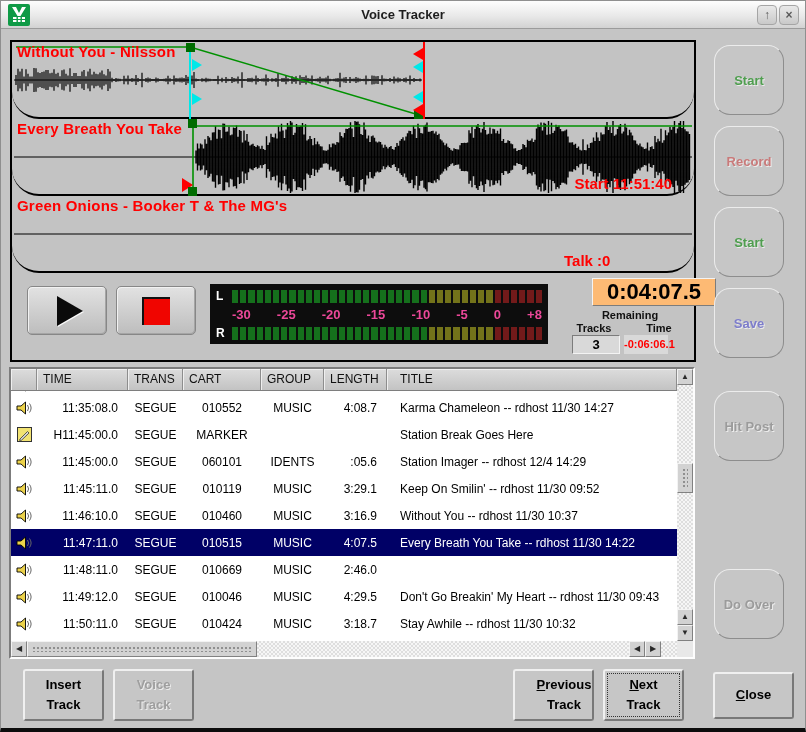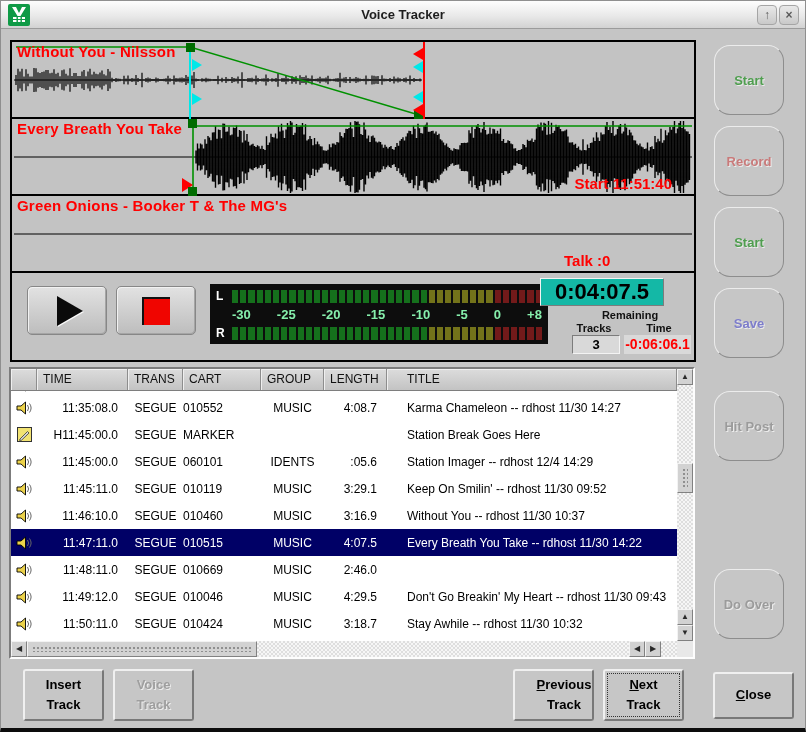--- a/index.html
+++ b/index.html
@@ -12,21 +12,21 @@
             border-bottom:1px solid #9b9b9b;display:flex;align-items:center;}
   .app-icon{position:absolute;left:7px;top:3px;width:22px;height:22px;}
   .win-title{width:100%;text-align:center;font-weight:bold;font-size:13px;color:#1d1d1d;}
   .winbtns{position:absolute;right:6px;top:4px;display:flex;gap:2px;}
   .winbtn{width:20px;height:20px;border:1px solid #a5a5a5;border-radius:4px;
           background:linear-gradient(#e9e9e9,#c9c9c9);color:#5a5a5a;font-size:12px;
           font-weight:bold;display:flex;align-items:center;justify-content:center;}
   
   .wave-panel{position:absolute;left:9px;top:39px;width:686px;height:322px;
               border:2px solid #000;background:#c3c3c3;}
-  .track{position:relative;width:682px;height:77px;border-bottom:2px solid #000;}
+  .track{position:relative;width:682px;height:77px;border-bottom:2px solid #000;border-radius:27px;}
   .track:last-of-type{border-bottom:none;}
   .track svg{position:absolute;inset:0;}
   .track-title{position:absolute;left:5px;top:1px;color:var(--accent-red);
                font-weight:bold;font-size:15px;letter-spacing:.2px;}
   .wave-label{position:absolute;color:var(--accent-red);font-weight:bold;font-size:15px;}
   .lbl-start{right:22px;bottom:2px;}
   .lbl-talk{left:552px;top:56px;}
   .transport{position:relative;width:682px;height:81px;background:#c3c3c3;}
   .tbtn{position:absolute;top:13px;width:80px;height:49px;border-radius:5px;
         background:linear-gradient(#e2e2e2,#bdbdbd);
@@ -36,34 +36,34 @@
             border-bottom:15px solid transparent;margin-left:6px;filter:drop-shadow(1px 1px 0 #fafafa);}
   .stop-sq{width:28px;height:28px;background:#f00500;border-top:2px solid #111;border-left:2px solid #111;}
   
   .vu{position:absolute;left:198px;top:11px;width:338px;height:60px;background:#0d0d0d;
       padding:5px 6px 4px 6px;display:flex;flex-direction:column;justify-content:space-between;}
   .vu-row{display:flex;align-items:center;height:14px;}
   .vu-ch{width:16px;color:#fff;font-weight:bold;font-size:12px;}
   .segs{flex:1;display:flex;gap:2px;height:13px;}
   .seg{flex:1;}
   .vu-scale{display:flex;justify-content:space-between;padding-left:16px;height:15px;
-            color:#86efac;font-weight:bold;font-size:13px;line-height:15px;}
-  
-  .clock{position:absolute;left:528px;top:5px;width:124px;height:28px;background:#14b8a6;
+            color:#ec4899;font-weight:bold;font-size:13px;line-height:15px;}
+  
+  .clock{position:absolute;left:580px;top:5px;width:124px;height:28px;background:#fdba74;
          border:1px solid;border-color:#f3f3f3 #7c7c7c #7c7c7c #f3f3f3;
          font-size:22px;font-weight:bold;color:#000;text-align:center;line-height:26px;}
   .rem-label{position:absolute;left:556px;top:36px;width:124px;text-align:center;
              font-size:11px;font-weight:bold;color:#111;}
   .rem-sub{position:absolute;top:49px;font-size:11px;font-weight:bold;color:#111;text-align:center;}
   .rem-tracks-lbl{left:552px;width:60px;}
   .rem-time-lbl{left:616px;width:62px;}
   .rem-box{position:absolute;top:62px;height:19px;background:#d9d9d9;text-align:center;
            font-size:13px;font-weight:bold;line-height:18px;}
   .box-tracks{left:560px;width:48px;border:1px solid;border-color:#7c7c7c #f3f3f3 #f3f3f3 #7c7c7c;color:#000;}
-  .box-time{left:612px;width:67px;color:var(--accent-red);font-size:14px;}
+  .box-time{left:612px;width:44px;color:var(--accent-red);font-size:11px;}
   
   .side-btn{position:absolute;left:713px;width:70px;height:70px;border-radius:16px;
             background:#c6c6c6;border:1px solid;border-color:#ececec #8d8d8d #8d8d8d #ececec;
             font-size:13px;font-weight:bold;display:flex;align-items:center;justify-content:center;
             text-shadow:1px 1px 0 #ececec;}
   
   .log{position:absolute;left:8px;top:366px;width:686px;height:292px;background:#fff;
        border:2px solid;border-color:#7c7c7c #fdfdfd #fdfdfd #7c7c7c;}
   .log-header{position:absolute;left:0;top:0;right:16px;height:22px;display:flex;
               background:linear-gradient(#dcdcdc,#c3c3c3);border-bottom:1px solid #7e7e7e;
@@ -72,24 +72,24 @@
          padding-left:6px;line-height:21px;white-space:nowrap;overflow:hidden;}
   .log-body{position:absolute;left:0;top:22px;right:16px;bottom:16px;overflow:hidden;background:#fff;}
   .log-row{display:flex;align-items:center;height:27px;font-size:12px;color:#000;white-space:nowrap;background:#fff;}
   .log-row.selected{background:var(--sel);color:#fff;}
   .log-row.partial-top{height:3px;overflow:hidden;align-items:flex-start;}
   .log-row.partial-top svg{margin-top:-14px;}
   .cell{overflow:hidden;}
   .c0{width:26px;display:flex;justify-content:center;}
   .c1{width:91px;text-align:right;padding-right:10px;}
   .c2{width:55px;text-align:center;}
-  .c3{width:78px;}
+  .c3{width:78px;text-align:center;}
   .c4{width:63px;text-align:center;}
   .c5{width:63px;text-align:right;padding-right:10px;}
-  .c6{flex:1;padding-left:20px;}
+  .c6{flex:1;padding-left:13px;}
   
   .checker{background-color:#dedede;
      background-image:linear-gradient(45deg,#f6f6f6 25%,transparent 25%,transparent 75%,#f6f6f6 75%),
                       linear-gradient(45deg,#f6f6f6 25%,transparent 25%,transparent 75%,#f6f6f6 75%);
      background-size:4px 4px;background-position:0 0,2px 2px;}
   .vsb{position:absolute;top:0;right:0;width:16px;bottom:16px;}
   .hsb{position:absolute;left:0;bottom:0;right:16px;height:16px;}
   .sb-btn{position:absolute;width:16px;height:16px;background:#d2d2d2;
           border:1px solid;border-color:#f3f3f3 #818181 #818181 #f3f3f3;
           display:flex;align-items:center;justify-content:center;

